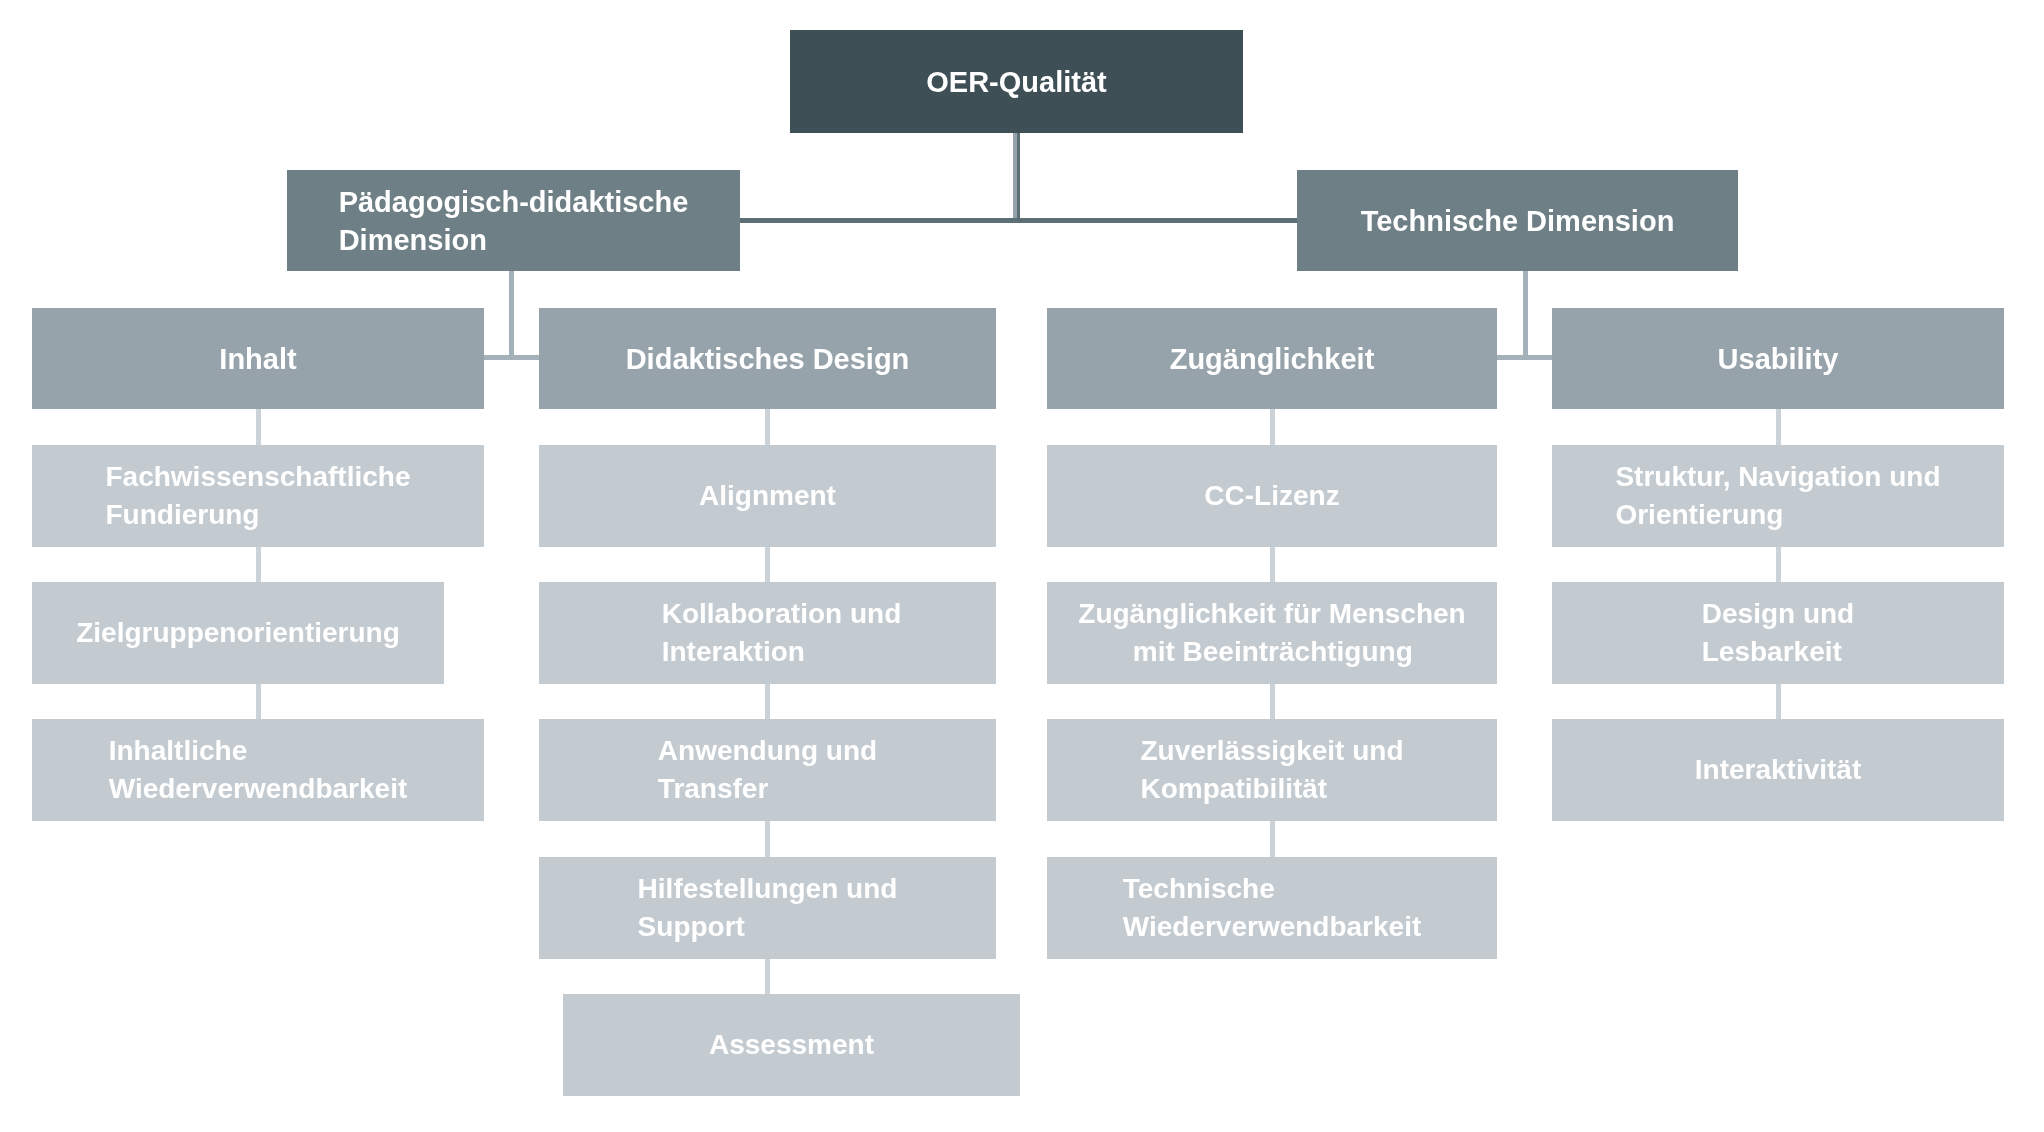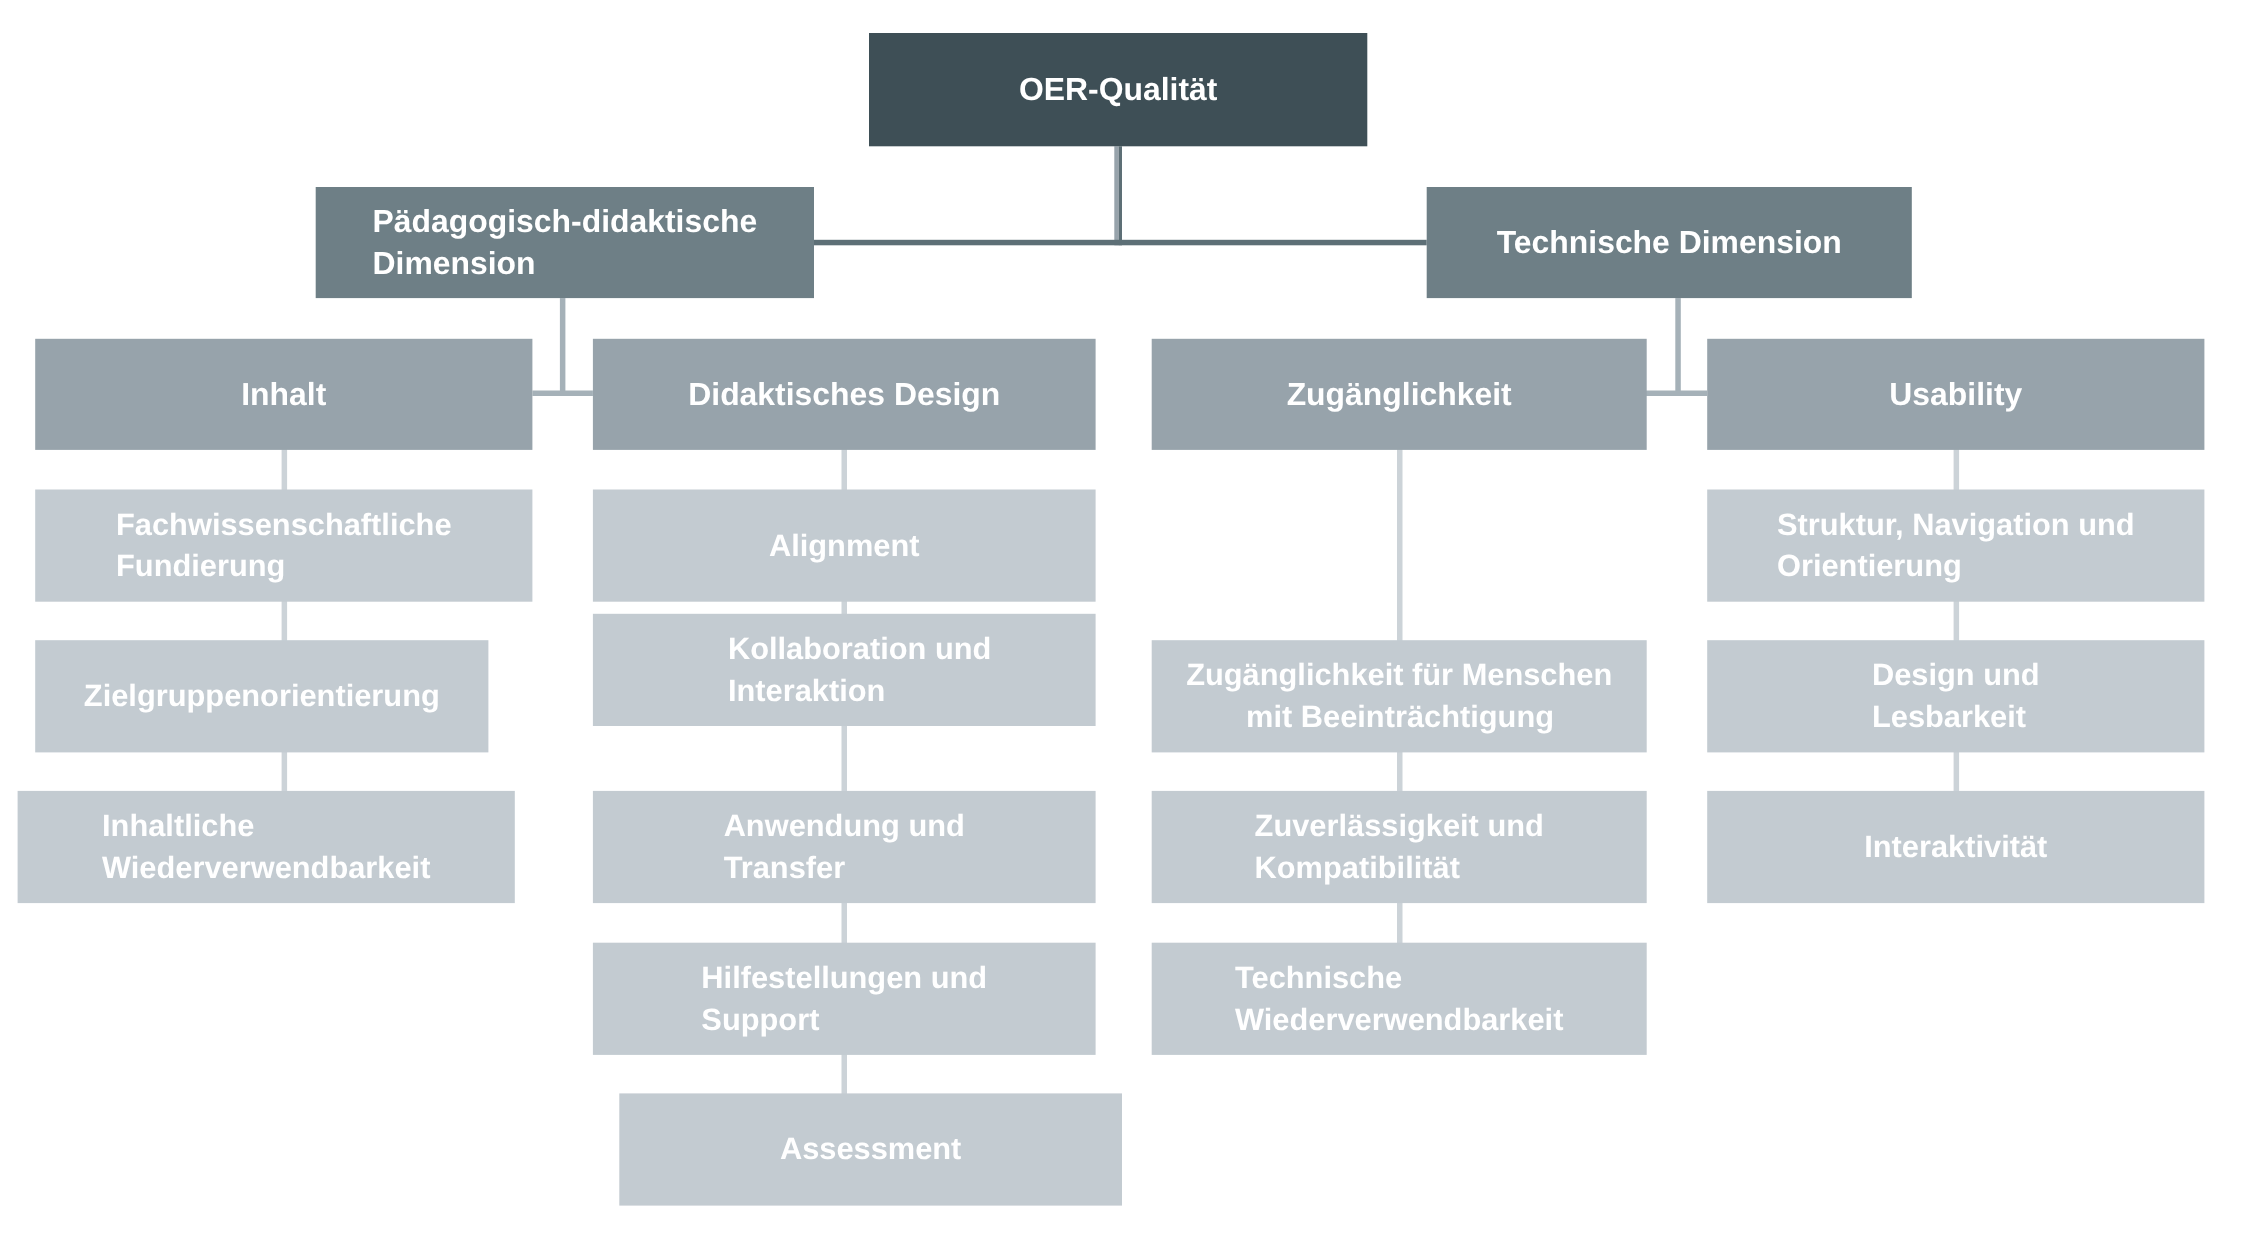--- a/index.html
+++ b/index.html
@@ -72,32 +72,33 @@
   <div class="node l2" style="left:1297px;top:170px;width:441px;height:101px;">Technische Dimension</div>
 
   <div class="node l3" style="left:32px;top:308px;width:452px;height:101px;">Inhalt</div>
   <div class="node l3" style="left:539px;top:308px;width:457px;height:101px;">Didaktisches Design</div>
   <div class="node l3" style="left:1047px;top:308px;width:450px;height:101px;">Zugänglichkeit</div>
   <div class="node l3" style="left:1552px;top:308px;width:452px;height:101px;">Usability</div>
 
   <div class="node l4" style="left:32px;top:445px;width:452px;height:102px;">Fachwissenschaftliche
 Fundierung</div>
   <div class="node l4" style="left:32px;top:582px;width:412px;height:102px;">Zielgruppenorientierung</div>
-  <div class="node l4" style="left:16px;top:719px;width:452px;height:102px;">Inhaltliche
+  <div class="node l4" style="left:32px;top:719px;width:452px;height:102px;">Inhaltliche
 Wiederverwendbarkeit</div>
 
   <div class="node l4" style="left:539px;top:445px;width:457px;height:102px;">Alignment</div>
-  <div class="node l4" style="left:539px;top:558px;width:457px;height:102px;padding-left:36px;">Kollaboration und
+  <div class="node l4" style="left:539px;top:582px;width:457px;height:102px;padding-left:36px;">Kollaboration und
 Interaktion</div>
   <div class="node l4" style="left:539px;top:719px;width:457px;height:102px;">Anwendung und
 Transfer</div>
   <div class="node l4" style="left:539px;top:857px;width:457px;height:102px;">Hilfestellungen und
 Support</div>
   <div class="node l4" style="left:539px;top:994px;width:457px;height:102px;margin-left:24px;">Assessment</div>
 
+  <div class="node l4" style="left:1047px;top:445px;width:450px;height:102px;">CC-Lizenz</div>
   <div class="node l4" style="left:1047px;top:582px;width:450px;height:102px;">Zugänglichkeit für Menschen
        mit Beeinträchtigung</div>
   <div class="node l4" style="left:1047px;top:719px;width:450px;height:102px;">Zuverlässigkeit und
 Kompatibilität</div>
   <div class="node l4" style="left:1047px;top:857px;width:450px;height:102px;">Technische
 Wiederverwendbarkeit</div>
 
   <div class="node l4" style="left:1552px;top:445px;width:452px;height:102px;">Struktur, Navigation und
 Orientierung</div>
   <div class="node l4" style="left:1552px;top:582px;width:452px;height:102px;">Design und

